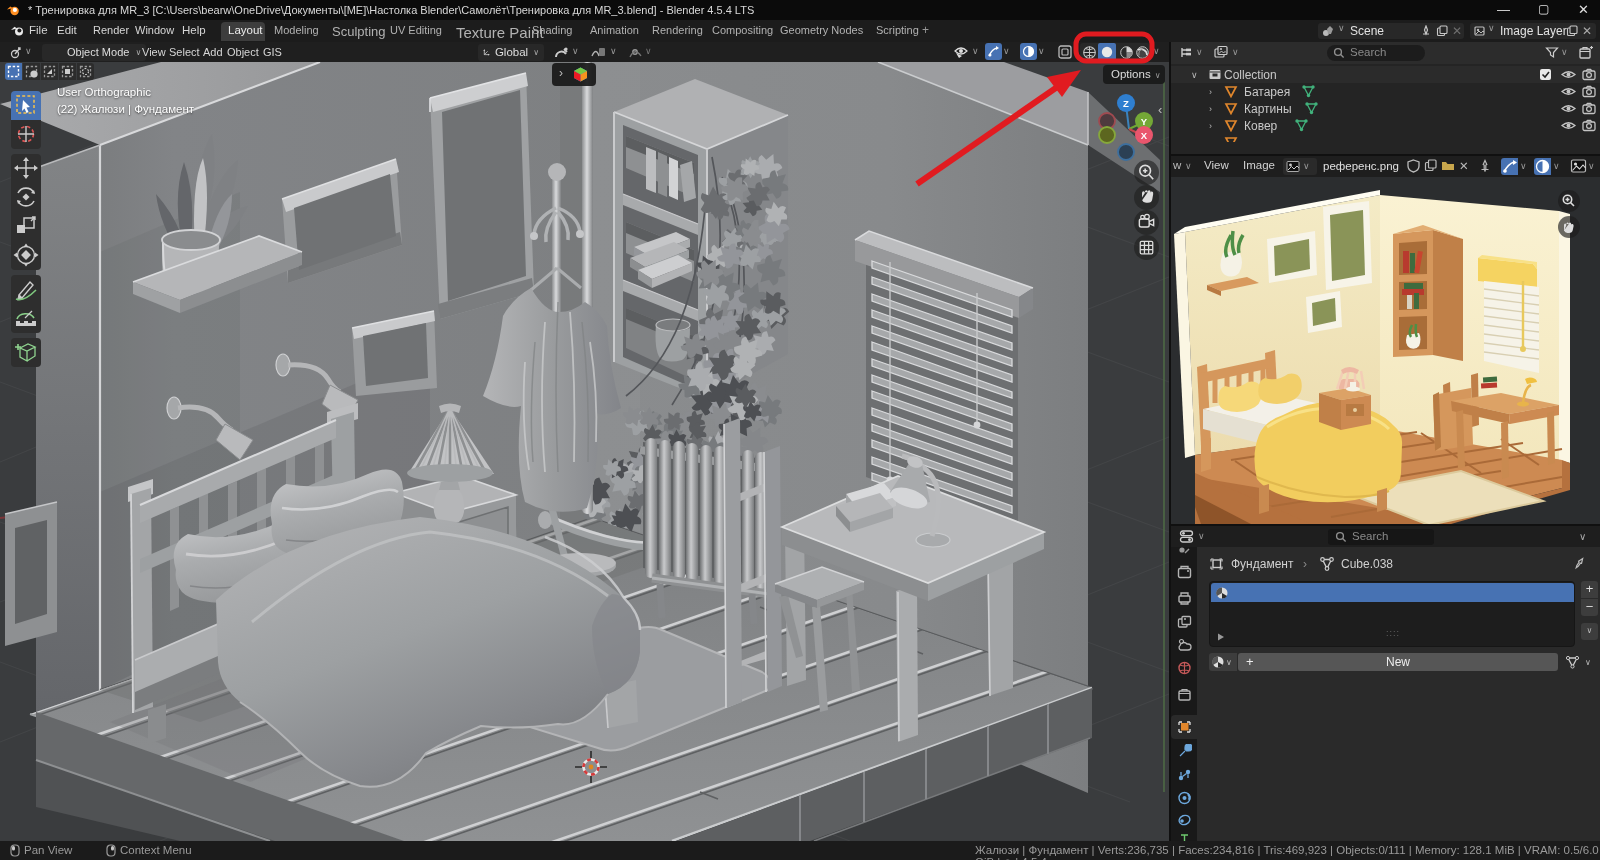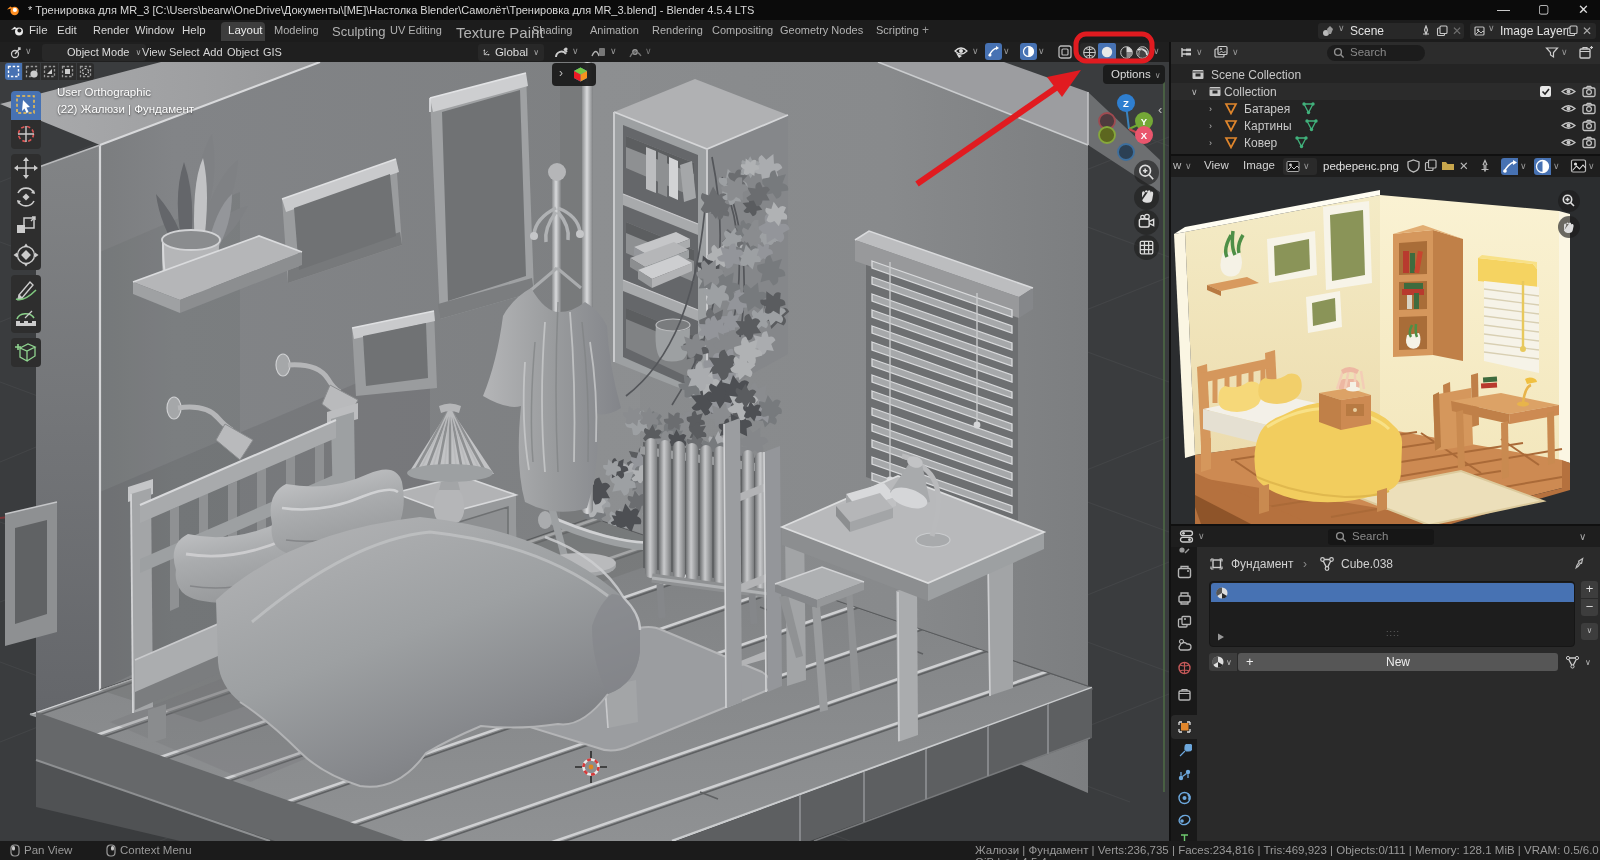--- a/index.html
+++ b/index.html
@@ -847,28 +847,20 @@
         </svg>
   <span class="abs" style="left:390px;top:5px;font-size:9px;color:#999">∨</span>
   <svg class="icn abs" style="left:407px;top:3px" width="16" height="15" viewBox="0 0 16 15">
           <rect x="2" y="4" width="10" height="9" rx="1" fill="none" stroke="#ccc" stroke-width="1.3"></rect>
           <path d="M2,6.5 h10 M5,4 v-1.5 h4 V4" stroke="#ccc" stroke-width="1.2" fill="none"></path>
           <path d="M12,2.5 h3 M13.5,1 v3" stroke="#ccc" stroke-width="1.2"></path>
         </svg>
 </div>
 
 <div class="abs" style="left:0;top:24px;width:429px">
-  <div class="ol-row">
-    <svg class="icn abs" style="left:20px;top:2px" width="14" height="13" viewBox="0 0 14 13">
-            <rect x="1.5" y="2" width="11" height="9" rx="1" fill="#c8c8c8"></rect>
-            <rect x="4.5" y="5.5" width="5" height="3" fill="#2a2a2a"></rect>
-            <path d="M1.5,4 h11" stroke="#2a2a2a"></path>
-          </svg>
-    <span class="abs" style="left:40px;top:0.5px">Scene Collection</span>
-  </div>
   <div class="ol-row" style="background:#2b2b2b">
     <span class="abs" style="left:20px;top:1px;color:#bbb;font-size:9px">∨</span>
     <svg class="icn abs" style="left:37px;top:2px" width="14" height="13" viewBox="0 0 14 13">
             <rect x="1.5" y="2" width="11" height="9" rx="1" fill="#c8c8c8"></rect>
             <rect x="4.5" y="5.5" width="5" height="3" fill="#2a2a2a"></rect>
             <path d="M1.5,4 h11" stroke="#2a2a2a"></path>
           </svg>
     <span class="abs" style="left:53px;top:0.5px">Collection</span>
     <svg class="icn abs" style="left:368px;top:2px" width="13" height="13" viewBox="0 0 13 13">
             <rect x="1" y="1" width="11" height="11" rx="2" fill="#e8e8e8"></rect>

